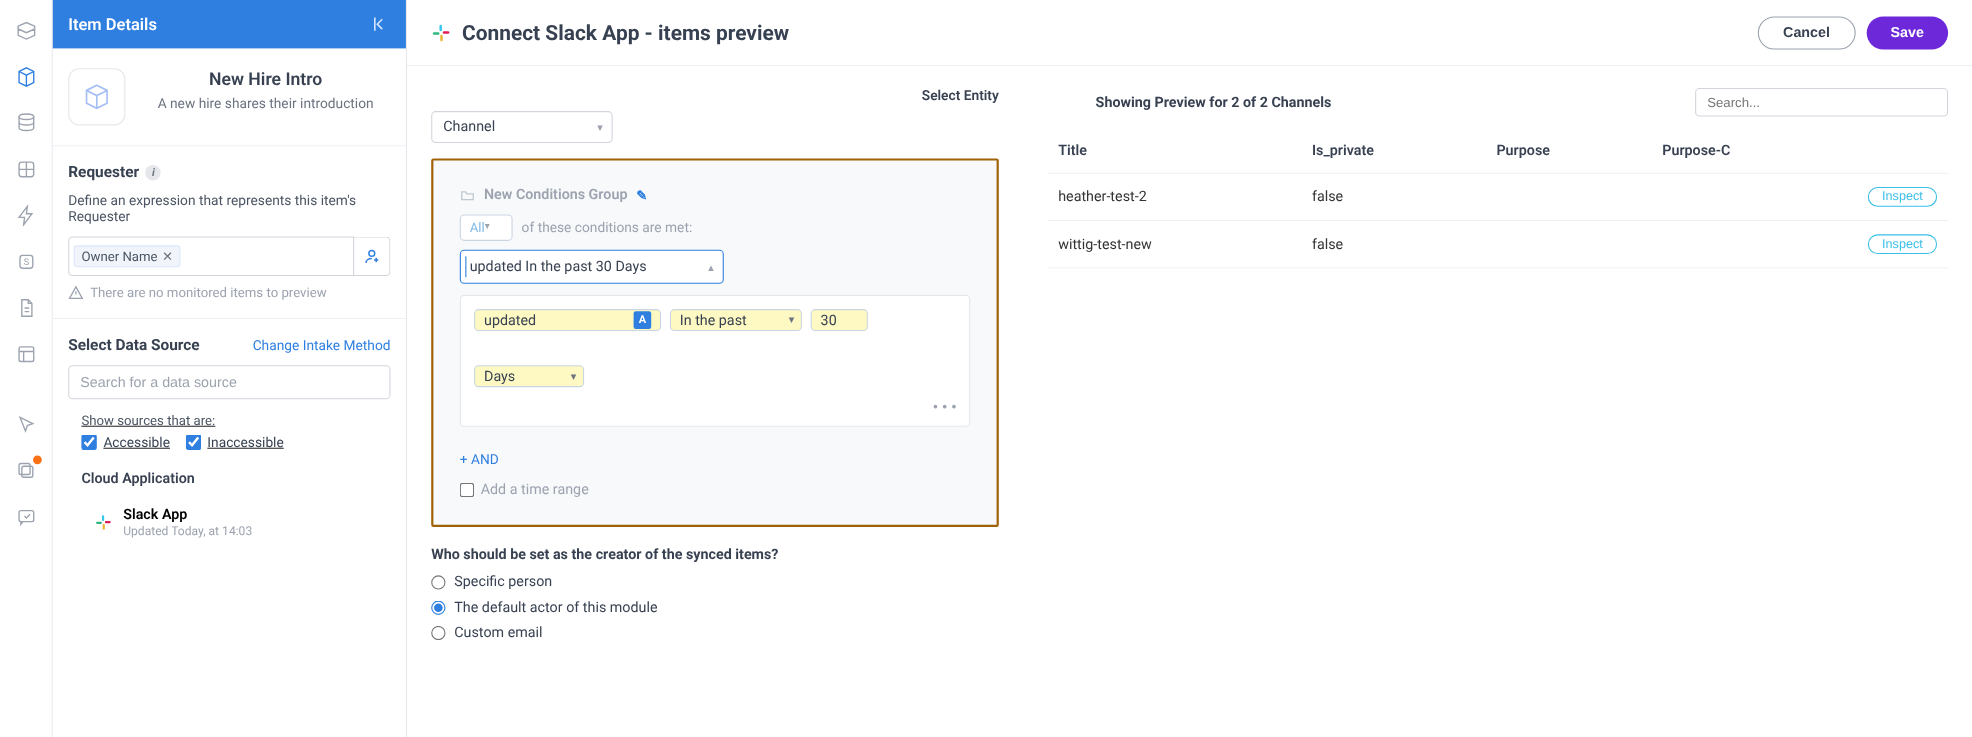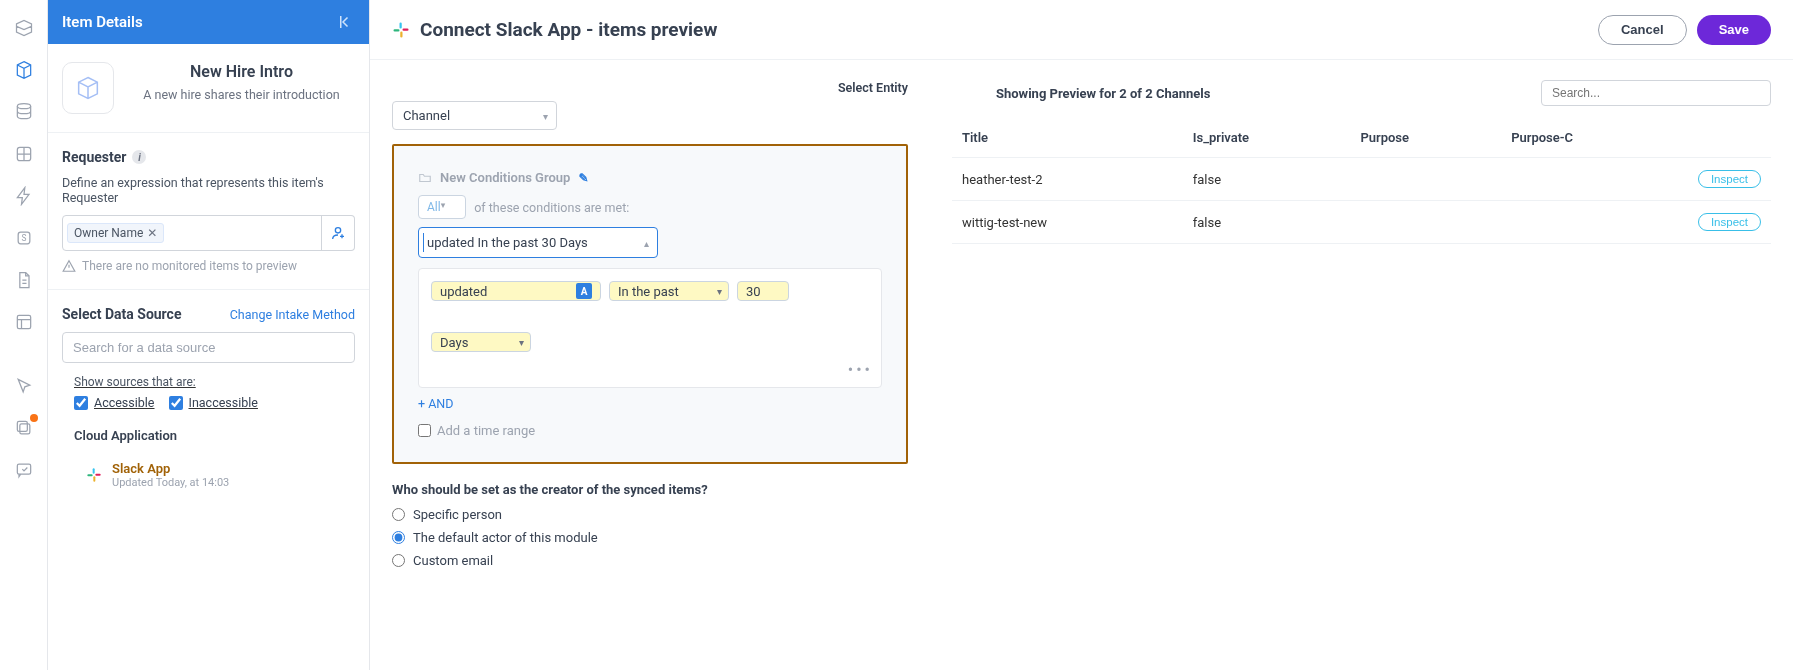--- a/index.html
+++ b/index.html
@@ -130,28 +130,28 @@
   .link { color: #2e7fe0; font-size: 12.5px; cursor: pointer; }
   .search {
     width: 100%; border: 1px solid #d1d5db; border-radius: 4px;
     padding: 7px 10px; font-size: 13px; color: #374151;
     background: #fff;
   }
   .search::placeholder { color: #9ca3af; }
   .checks { margin-top: 12px; padding-left: 12px; text-decoration: underline; }
   .checks-label { font-size: 12px; color: #4b5563; margin-bottom: 6px; }
   .check-row { display: flex; gap: 14px; align-items: center; font-size: 12.5px; color: #374151; }
-  .check-row label { display: flex; align-items: flex-end; gap: 6px; cursor: pointer; }
+  .check-row label { display: flex; align-items: flex-start; gap: 6px; cursor: pointer; }
   input[type="checkbox"].blue { accent-color: #2e7fe0; width: 14px; height: 14px; }
   .tree-label { font-size: 13px; font-weight: 600; color: #374151; margin-top: 18px; padding-left: 12px; }
   .ds-row {
     display: flex; align-items: center; gap: 10px;
     margin-top: 18px; padding-left: 24px;
   }
-  .ds-name { font-size: 13px; font-weight: 600; color: #a16207; }
+  .ds-name { font-size: 13px; font-weight: 600; color: #000000; }
   .ds-sub { font-size: 11px; color: #9ca3af; }
 
   
   .main { flex: 1; display: flex; flex-direction: column; }
   .main-header {
     height: 60px;
     display: flex; align-items: center; justify-content: space-between;
     padding: 0 22px;
     border-bottom: 1px solid #eef1f4;
   }
@@ -235,21 +235,21 @@
     width: 16px; height: 16px; background: #2e7fe0; border-radius: 2px;
     display:inline-flex; align-items:center; justify-content:center;
     color:#fff; font-size:10px; font-weight:700;
   }
   .fld.sel { padding-right: 20px; position:relative; }
   .fld.sel .caret { position:absolute; right:6px; color:#6b7280; font-size:10px; }
   .dots {
     position: absolute; bottom: 8px; right: 8px;
     color: #9ca3af; letter-spacing: 3px; font-size: 16px; cursor: pointer;
   }
-  .andlink { color: #2e7fe0; font-size: 12.5px; margin-top: 8px; display: inline-block; cursor: pointer; }
+  .andlink { color: #2e7fe0; font-size: 12.5px; margin-top: 23px; display: inline-block; cursor: pointer; }
   .time-chk { display: flex; align-items: center; gap: 6px; color: #9ca3af; font-size: 13px; margin-top: 12px; }
 
   .creator-q { font-size: 13px; font-weight: 700; color: #374151; margin-top: 18px; margin-bottom: 10px; }
   .radio-col { display: flex; flex-direction: column; gap: 8px; }
   .radio-col label { display: flex; align-items: center; gap: 8px; font-size: 13px; color: #374151; cursor: pointer; }
   input[type="radio"] { accent-color: #2e7fe0; }
 
   
   .preview { flex: 1; padding: 20px 22px; }
   .prev-head { display: flex; justify-content: space-between; align-items: center; margin-bottom: 12px; margin-left: 44px; }

